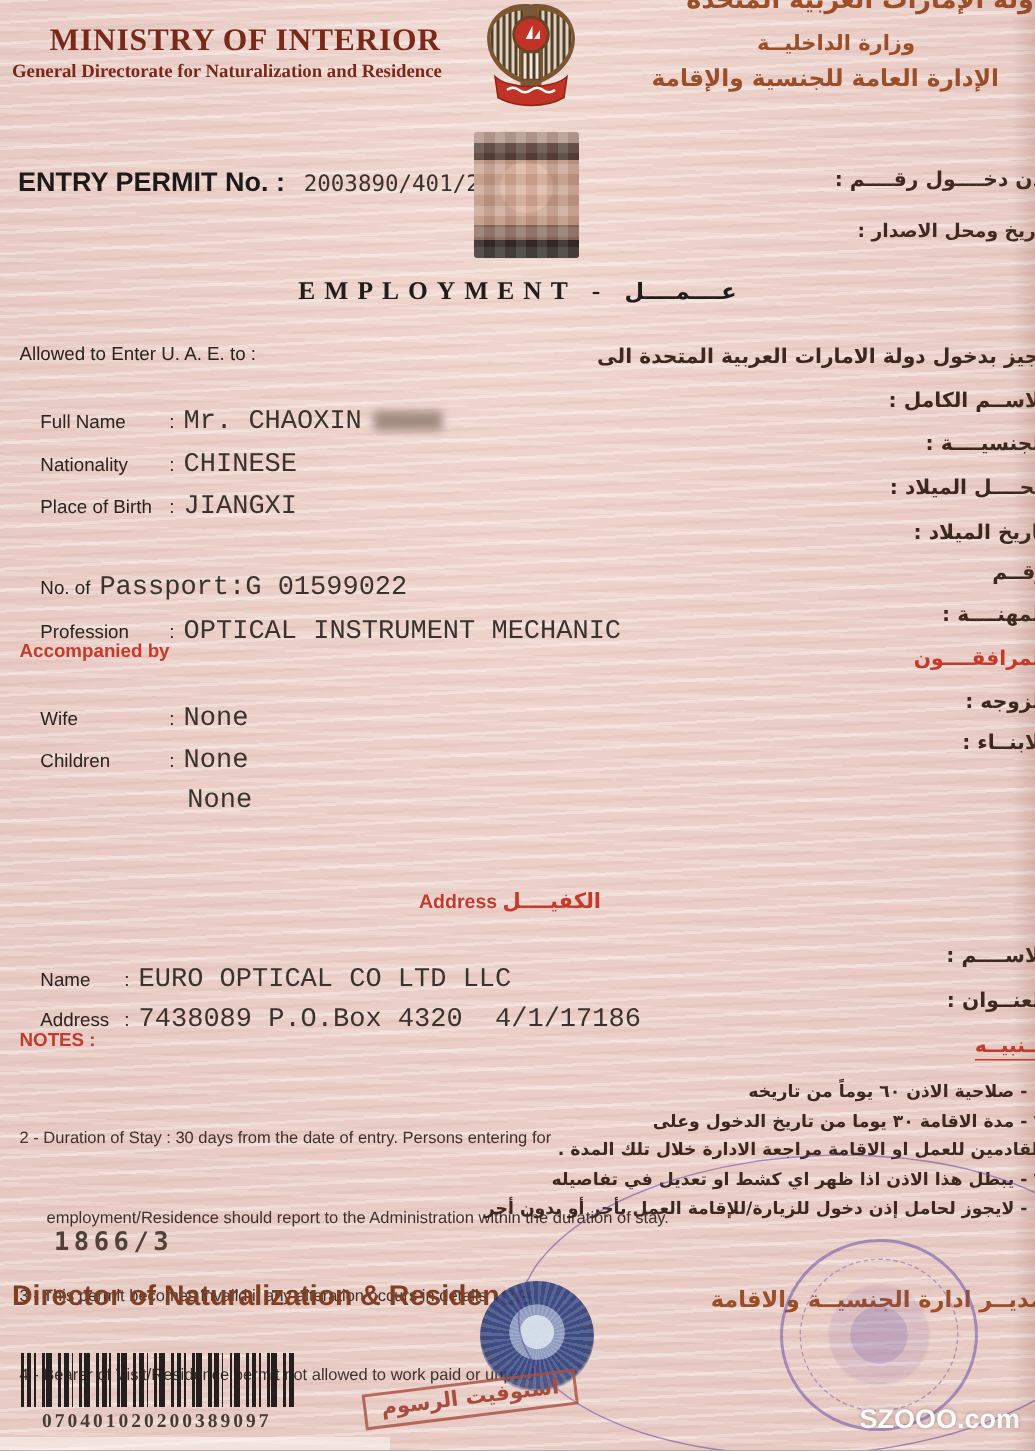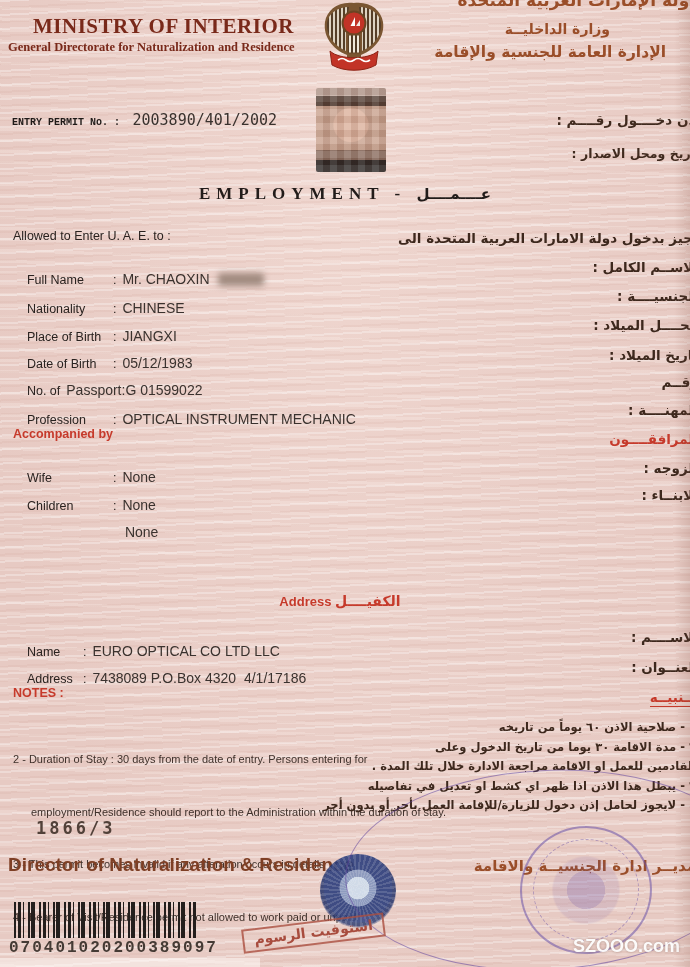--- a/index.html
+++ b/index.html
@@ -18,21 +18,21 @@
 
   
   .ministry-en{left:33px;top:14px;font-family:"Liberation Serif",serif;font-weight:bold;font-size:21px;letter-spacing:.5px;color:#79291a;}
   .directorate-en{left:8px;top:40px;font-family:"Liberation Serif",serif;font-weight:bold;font-size:12.5px;color:#79291a;}
   .ar{direction:rtl;font-family:"DejaVu Sans",sans-serif;color:#9a4e29;font-weight:bold;}
   .hdr-ar1{right:-8px;top:-10px;font-size:17px;}
   .hdr-ar2{right:80px;top:21px;font-size:14px;}
   .hdr-ar3{right:24px;top:43px;font-size:15.5px;}
 
   
-  .lbl-bold{font-weight:bold;font-size:10px;color:#1f1a18;font-family:Liberation Mono, monospace;}
+  .lbl-bold{font-weight:bold;font-size:18px;color:#1f1a18;}
   .mono{font-family:"DejaVu Sans Mono",monospace;color:#3a322e;white-space:pre;}
   .permit-row1{left:12px;top:111px;}
   .permit-row2{left:12px;top:145px;font-size:12px;color:#2a2422;}
   .permit-val{font-size:15px;}
   .ar-lbl{direction:rtl;font-family:"DejaVu Sans",sans-serif;font-weight:bold;font-size:13.5px;color:#402a1e;white-space:nowrap;}
   .ar-permit1{right:-10px;top:112px;}
   .ar-permit2{right:-10px;top:146px;font-size:12.5px;}
 
   .photo{
     left:316px;top:88px;width:70px;height:84px;border-radius:2px;
@@ -43,21 +43,21 @@
       linear-gradient(#bfa79c 0 9%, #554036 9% 22%, #c9a28e 22% 74%, #8a6c5e 74% 86%, #2e2826 86% 100%);
   }
 
   
   .emp-line{left:0;top:184px;width:100%;text-align:center;font-family:"Liberation Serif",serif;font-weight:bold;font-size:17px;color:#221c1a;letter-spacing:6px;}
   .emp-line .ar-word{font-family:"DejaVu Sans",sans-serif;letter-spacing:0;font-size:15px;color:#221c1a;}
 
   
   .lrow{position:absolute;left:13px;font-size:12.5px;color:#29221f;white-space:pre;}
   .lrow .lbl{display:inline-block;min-width:86px;}
-  .lrow .val{font-family:Liberation Sans, sans-serif;font-size:14px;color:#3a322e;margin-left:6px;}
+  .lrow .val{font-family:Liberation Mono, monospace;font-size:18px;color:#3a322e;margin-left:6px;}
   .rrow{position:absolute;right:-8px;direction:rtl;font-family:"DejaVu Sans",sans-serif;font-weight:bold;font-size:13.5px;color:#3d281d;white-space:nowrap;}
   .red{color:#c63a2b !important;}
   .blur-patch{display:inline-block;width:46px;height:13px;background:#a18b80;border-radius:3px;filter:blur(3px);vertical-align:-2px;margin-left:8px;}
 
   
   .sponsor-head{left:0;top:593px;width:100%;text-align:center;font-weight:bold;font-size:13px;}
   .sponsor-head .ar{position:static;font-size:14px;margin-right:10px;color:#c63a2b;}
 
   
   .notes-en{left:13px;top:716px;font-size:11px;color:#3e302a;line-height:17.5px;white-space:pre;}
@@ -75,21 +75,21 @@
       repeating-conic-gradient(from 10deg, rgba(255,255,255,.14) 0 4deg, rgba(0,0,0,0) 4deg 9deg),
       radial-gradient(circle at 50% 46%, rgba(206,220,236,.95) 0 20%, rgba(128,148,190,.9) 21% 33%, rgba(44,62,124,.95) 34% 62%, rgba(38,53,108,.9) 63% 68%, rgba(38,53,108,0) 73%);
   }
   .purple-stamp{left:520px;top:826px;width:128px;height:124px;border:2px solid rgba(106,82,168,.55);border-radius:50%;transform:rotate(-6deg);}
   .purple-stamp::before{content:"";position:absolute;inset:11px;border:1.5px dashed rgba(106,82,168,.45);border-radius:50%;}
   .purple-stamp::after{content:"";position:absolute;inset:26px;border-radius:50%;
     background:radial-gradient(circle, rgba(106,82,168,.30) 0 36%, rgba(106,82,168,.12) 37% 62%, transparent 66%);}
   .oval-stamp{left:345px;top:770px;width:400px;height:198px;border:1.5px solid rgba(96,68,158,.55);border-radius:50%;transform:rotate(-3deg);}
   .barcode{left:14px;top:902px;width:184px;height:36px;background:
     repeating-linear-gradient(90deg,#241f1d 0 2px,rgba(0,0,0,0) 2px 4px,#241f1d 4px 7px,rgba(0,0,0,0) 7px 9px,#241f1d 9px 10px,rgba(0,0,0,0) 10px 14px,#241f1d 14px 16px,rgba(0,0,0,0) 16px 17px,#241f1d 17px 21px,rgba(0,0,0,0) 21px 25px);}
-  .barcode-num{left:9px;top:939px;font-family:Liberation Mono, monospace;font-size:16px;letter-spacing:2px;color:#453b35;font-weight:bold;}
+  .barcode-num{left:28px;top:939px;font-family:Liberation Serif, serif;font-size:13px;letter-spacing:2px;color:#453b35;font-weight:bold;}
   .fees-stamp{left:242px;top:921px;direction:rtl;border:2px solid rgba(170,78,62,.8);color:#a84c3e;font-family:"DejaVu Sans",sans-serif;font-weight:bold;font-size:14px;padding:1px 10px 3px;transform:rotate(-7deg);background:rgba(255,255,255,.06);}
   .wm-cn{right:6px;top:892px;font-size:38px;font-weight:bold;color:rgba(255,255,255,.92);text-shadow:0 0 4px rgba(120,88,76,.55);letter-spacing:2px;font-family:"DejaVu Sans",sans-serif;}
   .wm-site{right:10px;top:936px;font-size:18px;font-weight:bold;color:rgba(255,255,255,.95);text-shadow:0 0 3px rgba(120,88,76,.55);}
 </style>
 </head>
 <body>
 
 <div class="page">
 
   <div class="abs ministry-en">MINISTRY OF INTERIOR</div>
@@ -144,23 +144,20 @@
   <div class="lrow" style="top:286px;">
     <span class="lbl">Nationality</span><span>:</span><span class="val">CHINESE</span>
   </div>
   <div class="rrow" style="top:288px;">الجنسيــــة :</div>
 
   <div class="lrow" style="top:314px;">
     <span class="lbl">Place of Birth</span><span>:</span><span class="val">JIANGXI</span>
   </div>
   <div class="rrow" style="top:317px;">محــــل الميلاد :</div>
 
-  <div class="lrow" style="top:341px;">
-    <span class="lbl">Date of Birth</span><span>:</span><span class="val">05/12/1983</span>
-  </div>
   <div class="rrow" style="top:347px;">تاريخ الميلاد :</div>
 
   <div class="lrow" style="top:368px;text-align:center;">
     <span>No. of</span><span class="val">Passport:G 01599022</span>
   </div>
   <div class="rrow" style="top:374px;">رقــم</div>
 
   <div class="lrow" style="top:397px;">
     <span class="lbl">Profession</span><span>:</span><span class="val">OPTICAL INSTRUMENT MECHANIC</span>
   </div>

